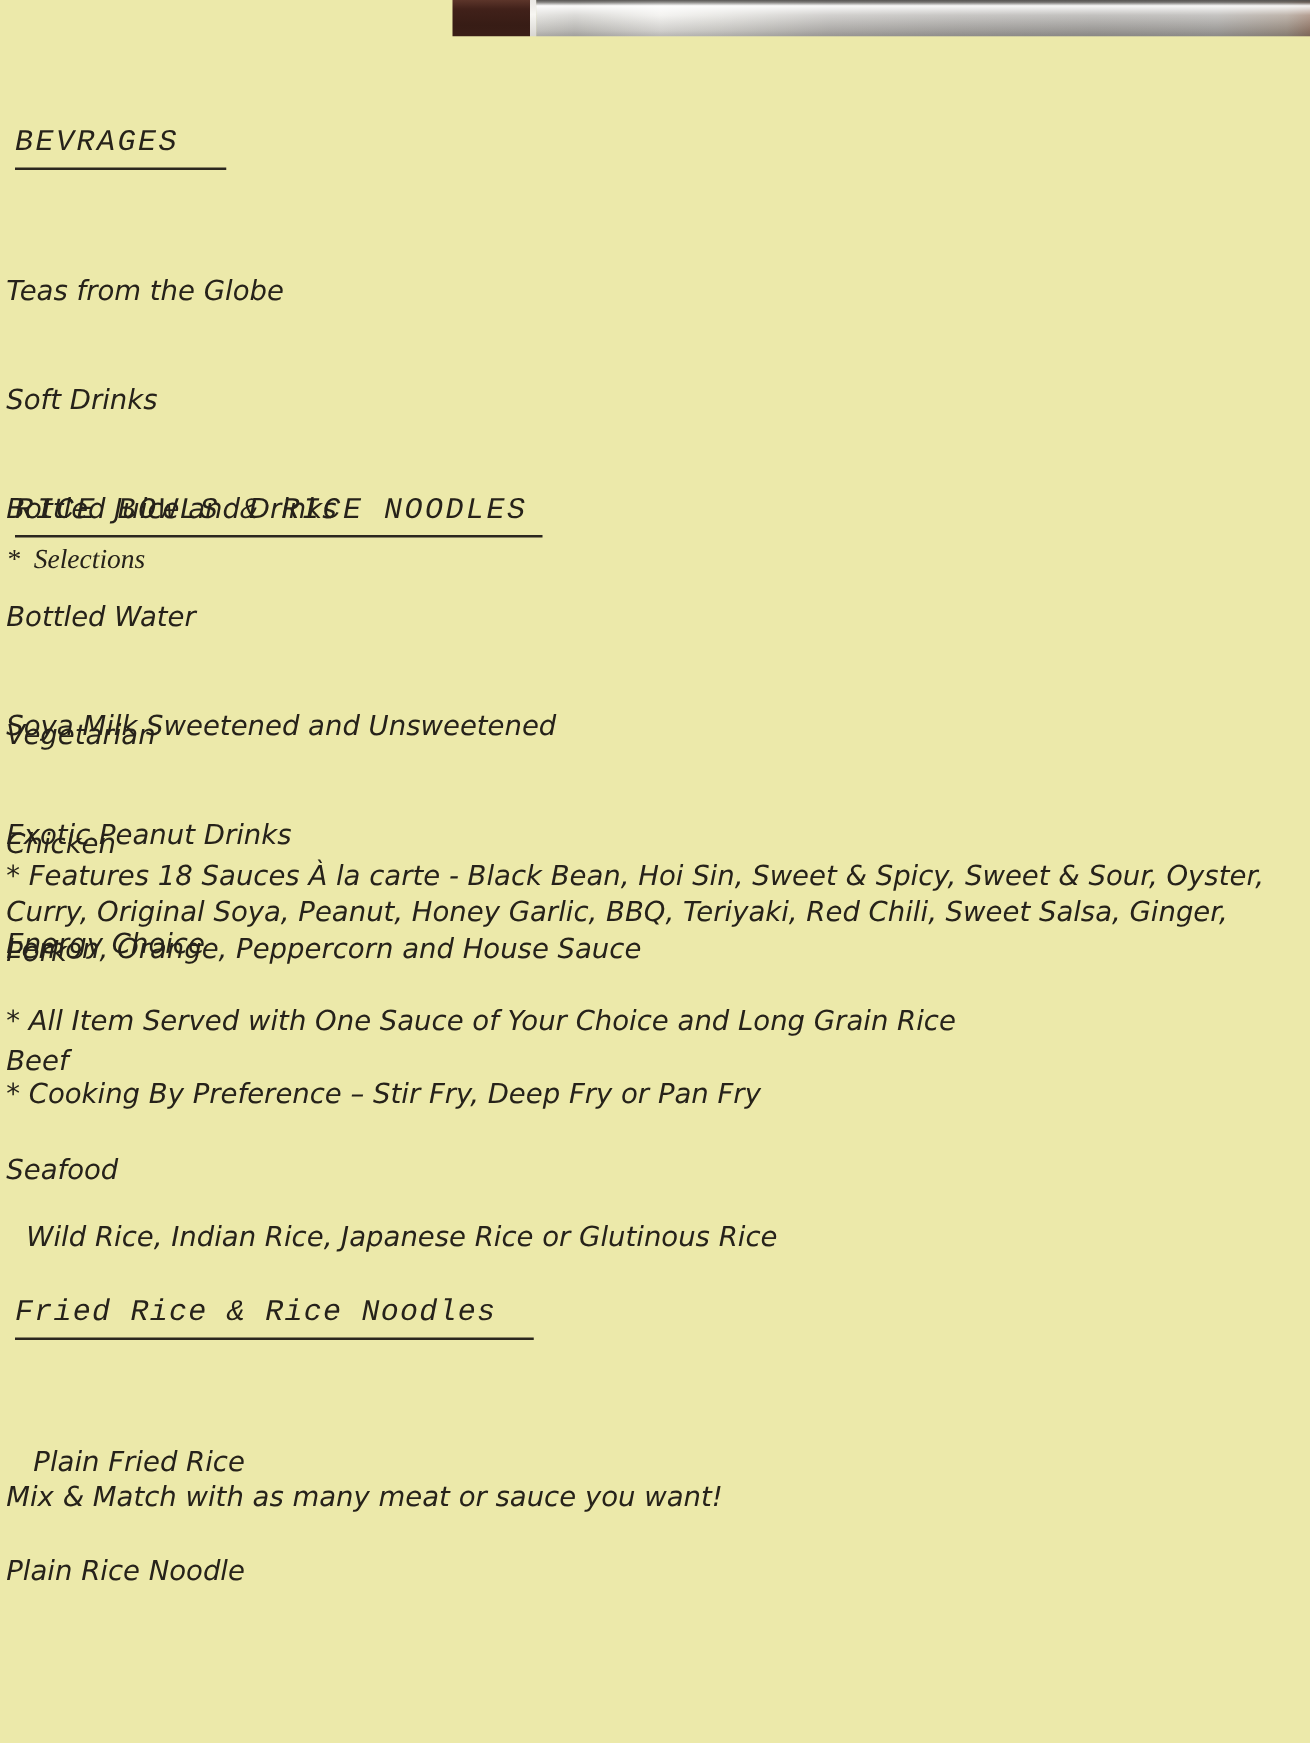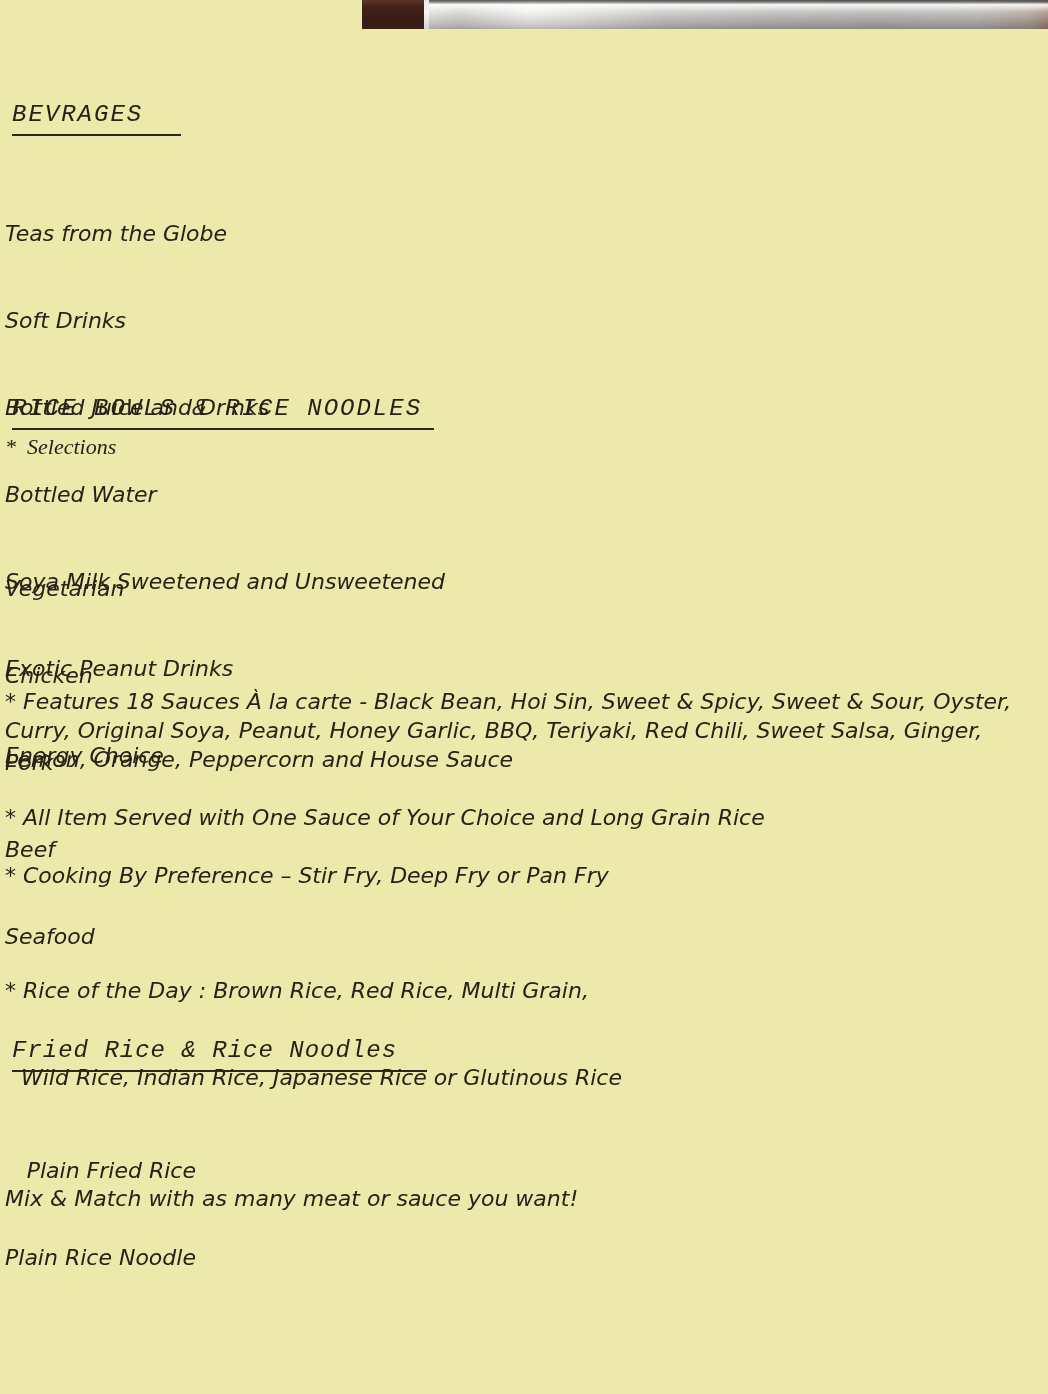--- a/index.html
+++ b/index.html
@@ -104,21 +104,20 @@
   <div>Seafood</div>
 </div>
 
 <div class="body-text" id="note-sauces">* Features 18 Sauces À la carte - Black Bean, Hoi Sin, Sweet &amp; Spicy, Sweet &amp; Sour, Oyster, Curry, Original Soya, Peanut, Honey Garlic, BBQ, Teriyaki, Red Chili, Sweet Salsa, Ginger, Lemon, Orange, Peppercorn and House Sauce</div>
 
 <div class="body-text" id="note-serving">* All Item Served with One Sauce of Your Choice and Long Grain Rice</div>
 
 <div class="body-text" id="note-cooking">* Cooking By Preference – Stir Fry, Deep Fry or Pan Fry</div>
 
 <div class="body-text" id="note-rice">
-  <div>* Rice of the Day : Brown Rice, Red Rice, Multi Grain,</div>
   <div class="cont">Wild Rice, Indian Rice, Japanese Rice or Glutinous Rice</div>
 </div>
 
 <div class="heading" id="h-friedrice">Fried Rice &amp; Rice Noodles</div>
 
 <div class="body-text" id="list-fried">
   <div>Plain Fried Rice</div>
   <div>Plain Rice Noodle</div>
 </div>
 

